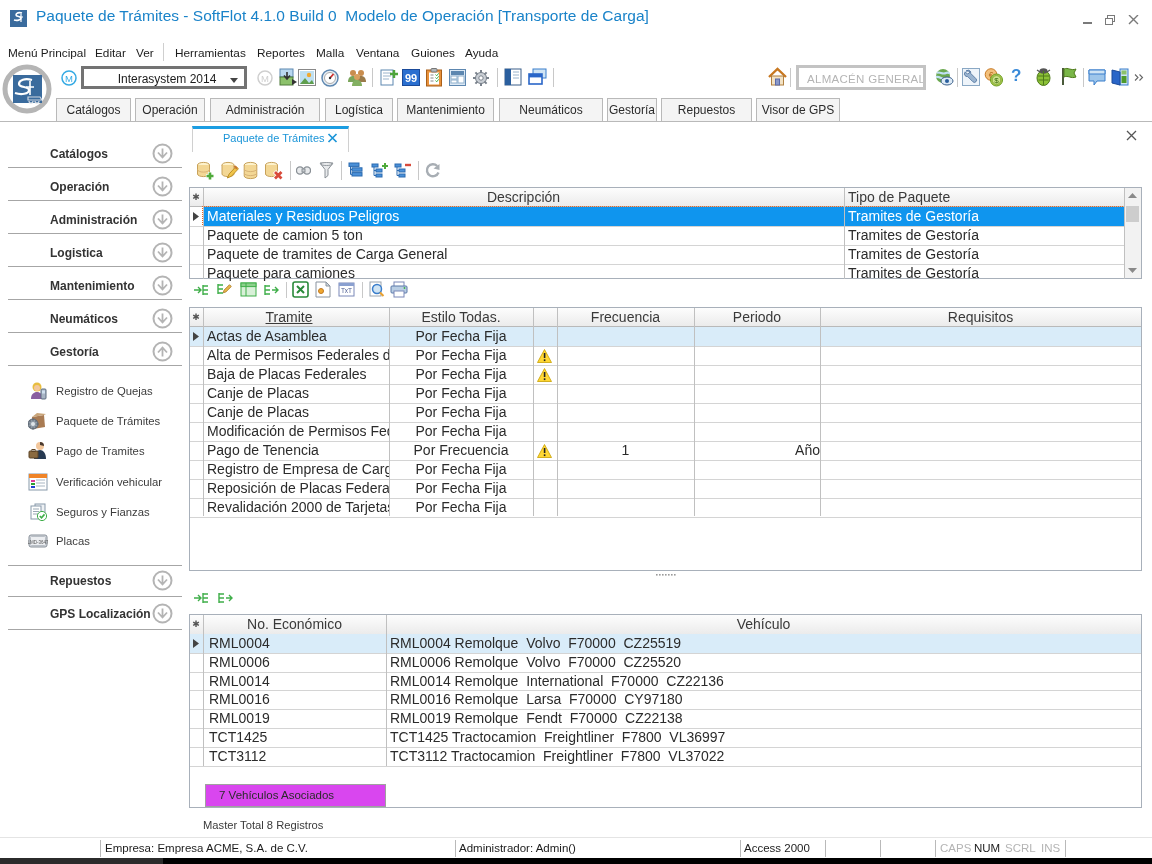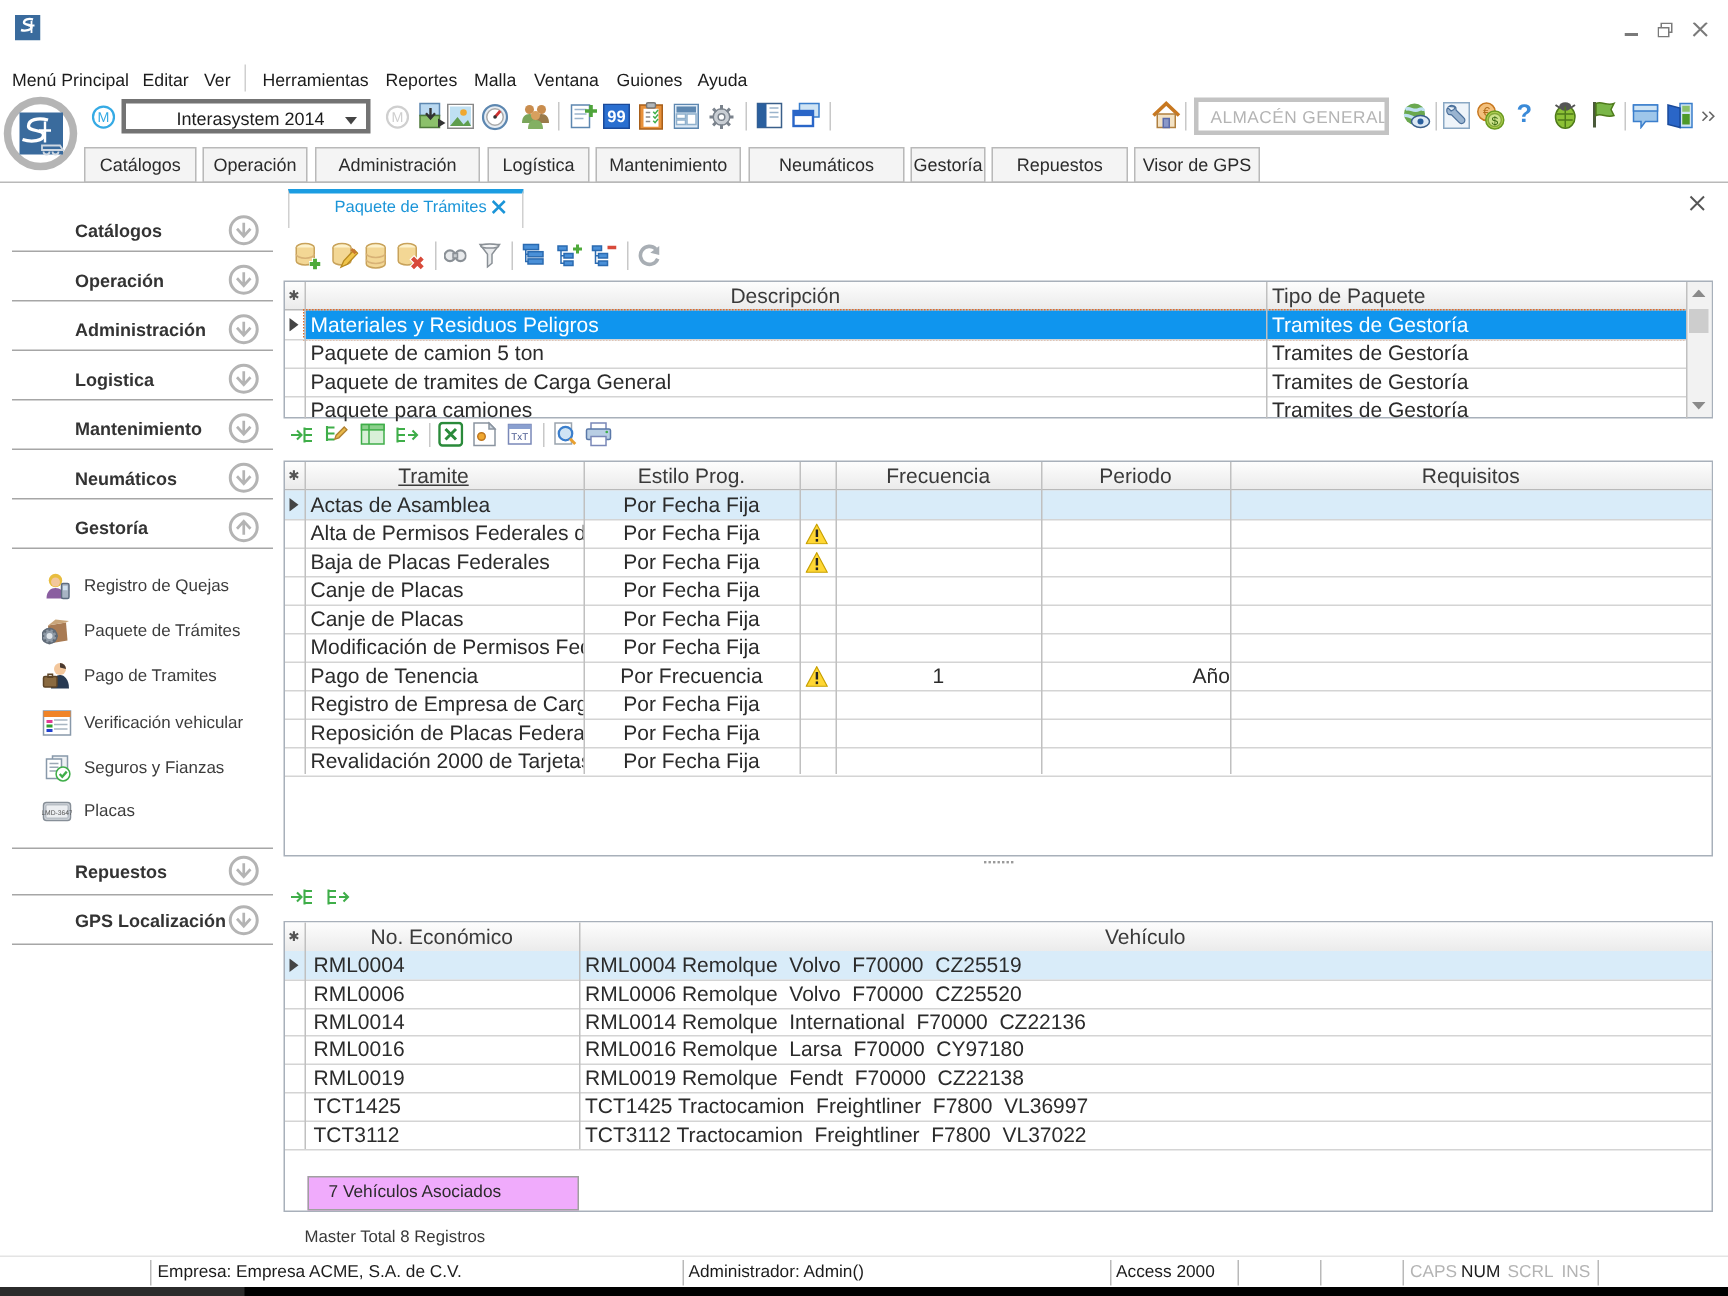--- a/index.html
+++ b/index.html
@@ -37,20 +37,21 @@
 </style>
 </head>
 <body>
 <div id="stage">
 
   <svg class="abs" style="left:10px;top:10px" width="17" height="17">
     <rect x="0" y="0" width="17" height="17" fill="#3a6b9d"></rect>
     <path d="M12 3 c-3 -1 -6 0 -6 2 c0 2 5 1 5 3 c0 2 -4 3 -7 2" stroke="#fff" stroke-width="1.6" fill="none"></path>
     <path d="M11 4 l0 8 M9 7 l4 0" stroke="#fff" stroke-width="1.2" fill="none"></path>
   </svg>
+  <div id="title">Paquete de Trámites - SoftFlot 4.1.0 Build 0&nbsp; Modelo de Operación [Transporte de Carga]</div>
   <div class="winbtn" style="left:1083px;top:12px"><svg width="10" height="10">
         <rect x="0" y="8" width="9" height="2" fill="#7a7a7a"></rect>
       </svg></div>
   <div class="winbtn" style="left:1105px;top:13px"><svg width="11" height="10">
         <rect x="2.5" y="0.5" width="7" height="6" fill="none" stroke="#7a7a7a"></rect>
         <rect x="0.5" y="3.5" width="7" height="6" fill="#fff" stroke="#7a7a7a"></rect>
       </svg></div>
   <div class="winbtn" style="left:1128px;top:13px"><svg width="11" height="10">
         <path d="M1 0 L10 9 M10 0 L1 9" stroke="#7a7a7a" stroke-width="1.4"></path>
       </svg></div>
@@ -490,21 +491,21 @@
 <div class="abs" style="left:1124px;top:188px;width:1px;height:91px;background:#c0c0c0"></div>
 </div>
 
   <div id="tb2"></div>
 
   <div class="abs" style="left:189px;top:307px;width:953px;height:264px;border:1px solid #a8b0ba;background:#fff"></div>
   <div id="grid2">
 <div class="abs gridhead" style="left:190px;top:308px;width:951px;height:18px"></div>
 <div class="cell " style="left:189px;top:308px;width:14px;height:18px;line-height:18px;text-align:center;font-size:9px;color:#555;">✱</div>
 <div class="cell " style="left:196px;top:308px;width:186px;height:18px;line-height:18px;text-align:center;color:#3a3a3a;text-decoration:underline;">Tramite</div>
-<div class="cell " style="left:389px;top:308px;width:144px;height:18px;line-height:18px;text-align:center;color:#3a3a3a;">Estilo Prog.</div>
+<div class="cell " style="left:389px;top:308px;width:144px;height:18px;line-height:18px;text-align:center;color:#3a3a3a;">Estilo Todas.</div>
 <div class="cell " style="left:533px;top:308px;width:24px;height:18px;line-height:18px;text-align:center;color:#3a3a3a;"></div>
 <div class="cell " style="left:557px;top:308px;width:137px;height:18px;line-height:18px;text-align:center;color:#3a3a3a;">Frecuencia</div>
 <div class="cell " style="left:694px;top:308px;width:126px;height:18px;line-height:18px;text-align:center;color:#3a3a3a;">Periodo</div>
 <div class="cell " style="left:820px;top:308px;width:321px;height:18px;line-height:18px;text-align:center;color:#3a3a3a;">Requisitos</div>
 <div class="abs" style="left:190px;top:326px;width:951px;height:1px;background:#b9b9b9"></div>
 <div class="abs" style="left:190px;top:327px;width:951px;height:19px;background:#d9ecf9"></div>
 <svg class="abs" style="left:192px;top:332px" width="8" height="9">
         <path d="M1 0 L7 4.5 L1 9 z" fill="#444"></path>
       </svg>
 <div class="cell " style="left:203px;top:327px;width:186px;height:19px;line-height:19px;padding-left:4px;">Actas de Asamblea</div>
@@ -611,21 +612,21 @@
 <div class="abs" style="left:190px;top:728px;width:951px;height:1px;background:#d4d4d4"></div>
 <div class="cell " style="left:205px;top:728px;width:175px;height:19px;line-height:19px;padding-left:4px;">TCT1425</div>
 <div class="cell " style="left:386px;top:728px;width:750px;height:19px;line-height:19px;padding-left:4px;">TCT1425 Tractocamion&nbsp; Freightliner&nbsp; F7800&nbsp; VL36997</div>
 <div class="abs" style="left:190px;top:747px;width:951px;height:1px;background:#d4d4d4"></div>
 <div class="cell " style="left:205px;top:747px;width:175px;height:19px;line-height:19px;padding-left:4px;">TCT3112</div>
 <div class="cell " style="left:386px;top:747px;width:750px;height:19px;line-height:19px;padding-left:4px;">TCT3112 Tractocamion&nbsp; Freightliner&nbsp; F7800&nbsp; VL37022</div>
 <div class="abs" style="left:190px;top:766px;width:951px;height:1px;background:#d4d4d4"></div>
 <div class="abs" style="left:203px;top:615px;width:1px;height:151px;background:#c0c0c0"></div>
 <div class="abs" style="left:386px;top:615px;width:1px;height:151px;background:#c0c0c0"></div>
 </div>
-  <div class="abs" style="left:205px;top:784px;width:181px;height:23px;border:1px solid #a0a0a0;background:#f0abfc;font-size:11.5px;color:#2b2b2b;line-height:21px;padding-left:13px">7 Vehículos Asociados</div>
+  <div class="abs" style="left:205px;top:784px;width:181px;height:23px;border:1px solid #a0a0a0;background:#d946ef;font-size:11.5px;color:#2b2b2b;line-height:21px;padding-left:13px">7 Vehículos Asociados</div>
   <div class="abs" style="left:203px;top:819px;font-size:11.2px;color:#3a3a3a">Master Total 8 Registros</div>
 
   <div class="abs" style="left:0;top:837px;width:1152px;height:1px;background:#e4e4e4"></div>
   <div class="abs" style="left:100px;top:840px;width:1px;height:17px;background:#b9b9b9"></div>
   <div class="abs" style="left:455px;top:840px;width:1px;height:17px;background:#b9b9b9"></div>
   <div class="abs" style="left:740px;top:840px;width:1px;height:17px;background:#b9b9b9"></div>
   <div class="abs" style="left:825px;top:840px;width:1px;height:17px;background:#b9b9b9"></div>
   <div class="abs" style="left:880px;top:840px;width:1px;height:17px;background:#b9b9b9"></div>
   <div class="abs" style="left:935px;top:840px;width:1px;height:17px;background:#b9b9b9"></div>
   <div class="abs" style="left:1065px;top:840px;width:1px;height:17px;background:#b9b9b9"></div>

